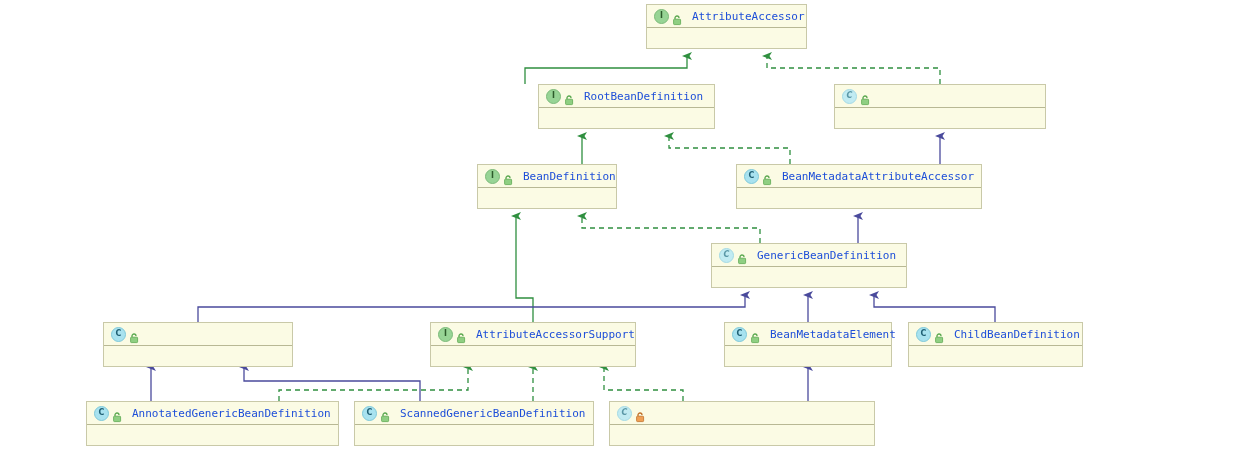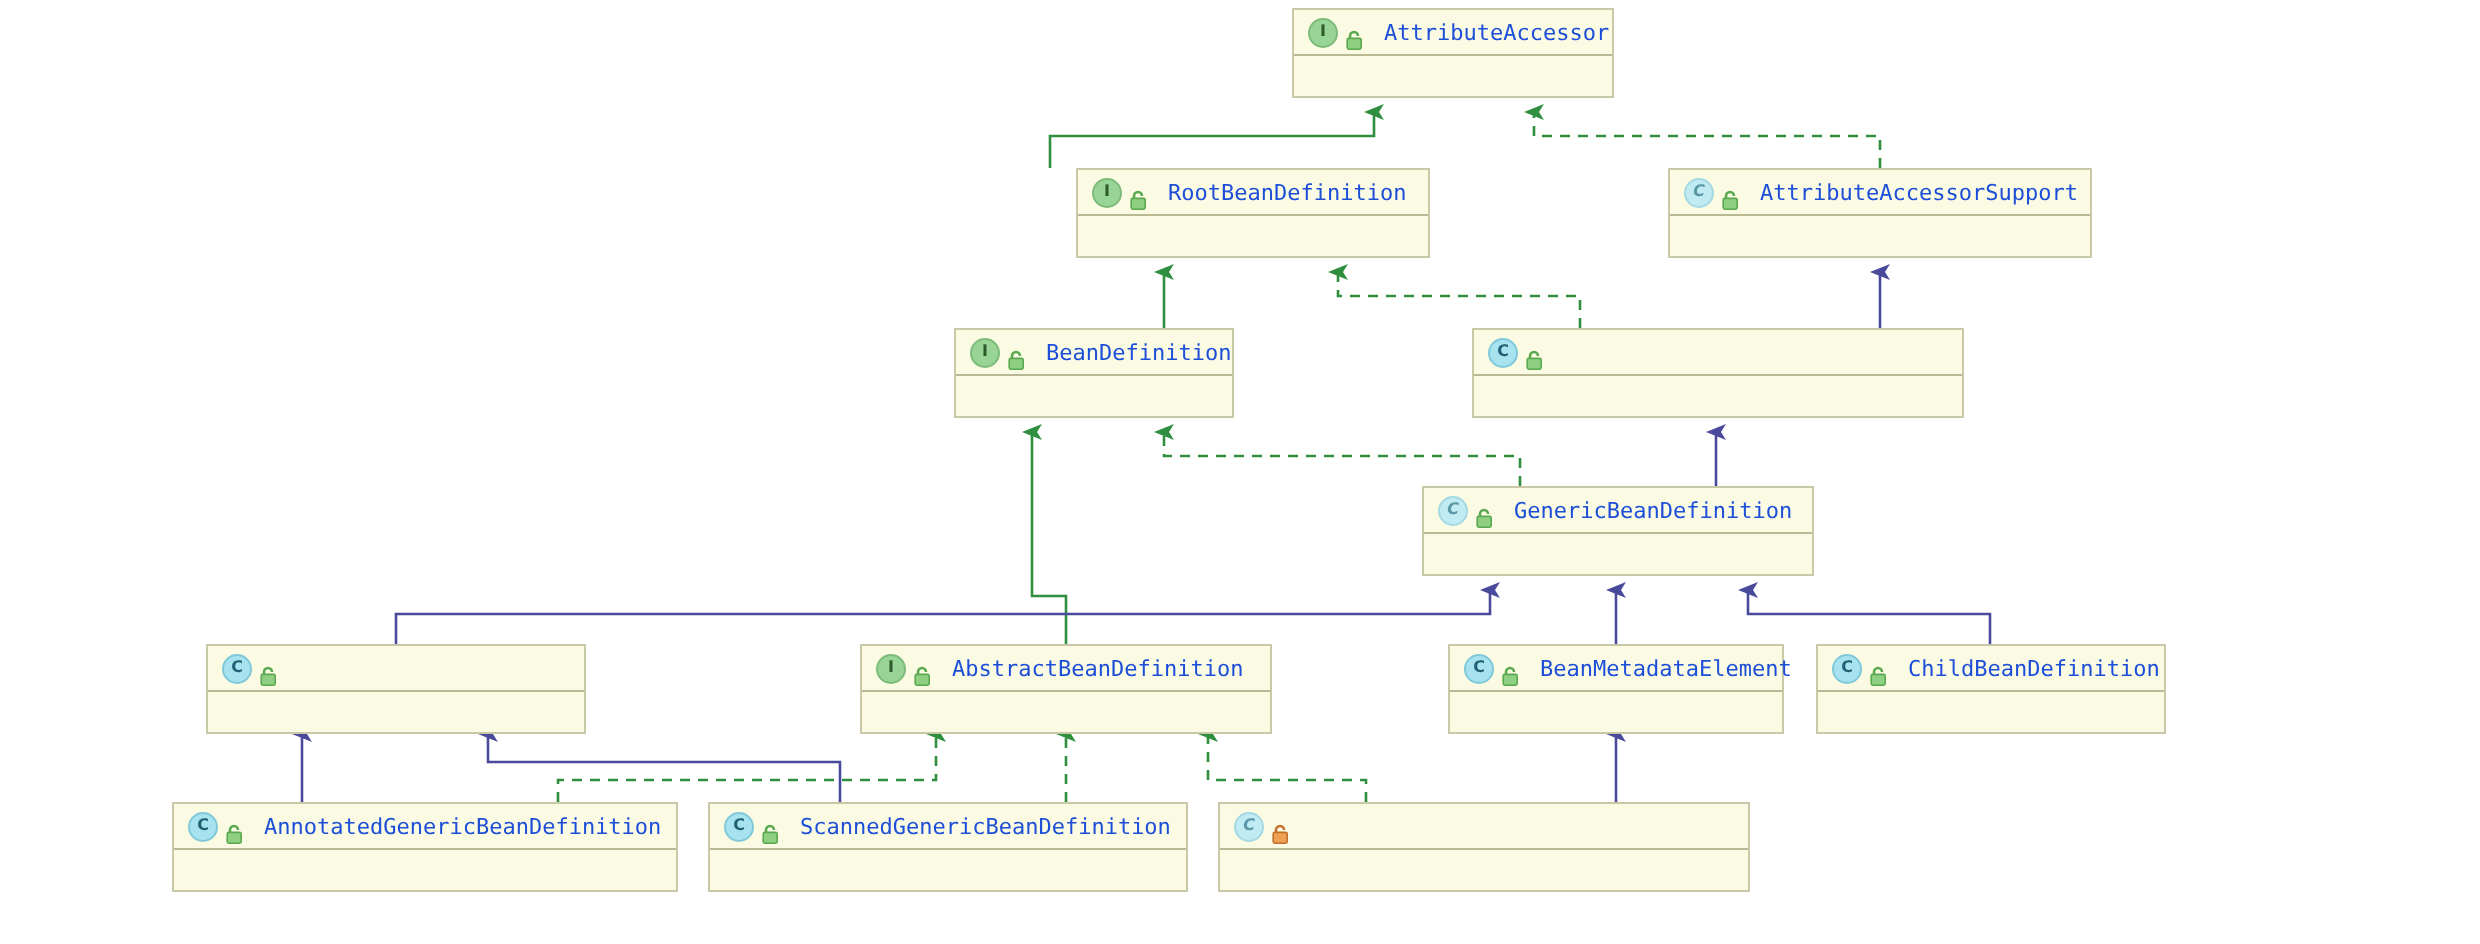--- a/index.html
+++ b/index.html
@@ -167,89 +167,89 @@
 
   <div class="uml-node" style="left:834px; top:84px; width:212px;">
     <div class="uml-header">
       <span class="icon-type abs">C</span>
       <span class="icon-vis">
         <svg viewBox="0 0 11 11" width="11" height="11">
             <path d="M3 4.2 V3 a2 2 0 0 1 4 0" fill="none" stroke="#5aa84f" stroke-width="1.3"></path>
             <rect x="1.6" y="4.2" width="7" height="5.4" rx="0.8" fill="#8fcf82" stroke="#5aa84f" stroke-width="0.8"></rect>
           </svg>
       </span>
+    </div>
+    <div class="uml-body"></div>
+  </div>
+
+  <div class="uml-node" style="left:477px; top:164px; width:140px;">
+    <div class="uml-header">
+      <span class="icon-type iface">I</span>
+      <span class="icon-vis">
+        <svg viewBox="0 0 11 11" width="11" height="11">
+            <path d="M3 4.2 V3 a2 2 0 0 1 4 0" fill="none" stroke="#5aa84f" stroke-width="1.3"></path>
+            <rect x="1.6" y="4.2" width="7" height="5.4" rx="0.8" fill="#8fcf82" stroke="#5aa84f" stroke-width="0.8"></rect>
+          </svg>
+      </span>
+      <span class="node-title">BeanDefinition</span>
+    </div>
+    <div class="uml-body"></div>
+  </div>
+
+  <div class="uml-node" style="left:736px; top:164px; width:246px;">
+    <div class="uml-header">
+      <span class="icon-type cls">C</span>
+      <span class="icon-vis">
+        <svg viewBox="0 0 11 11" width="11" height="11">
+            <path d="M3 4.2 V3 a2 2 0 0 1 4 0" fill="none" stroke="#5aa84f" stroke-width="1.3"></path>
+            <rect x="1.6" y="4.2" width="7" height="5.4" rx="0.8" fill="#8fcf82" stroke="#5aa84f" stroke-width="0.8"></rect>
+          </svg>
+      </span>
+      <span class="node-title">BeanMetadataAttributeAccessor</span>
+    </div>
+    <div class="uml-body"></div>
+  </div>
+
+  <div class="uml-node" style="left:711px; top:243px; width:196px;">
+    <div class="uml-header">
+      <span class="icon-type abs">C</span>
+      <span class="icon-vis">
+        <svg viewBox="0 0 11 11" width="11" height="11">
+            <path d="M3 4.2 V3 a2 2 0 0 1 4 0" fill="none" stroke="#5aa84f" stroke-width="1.3"></path>
+            <rect x="1.6" y="4.2" width="7" height="5.4" rx="0.8" fill="#8fcf82" stroke="#5aa84f" stroke-width="0.8"></rect>
+          </svg>
+      </span>
+      <span class="node-title">GenericBeanDefinition</span>
+    </div>
+    <div class="uml-body"></div>
+  </div>
+
+  <div class="uml-node" style="left:103px; top:322px; width:190px;">
+    <div class="uml-header">
+      <span class="icon-type cls">C</span>
+      <span class="icon-vis">
+        <svg viewBox="0 0 11 11" width="11" height="11">
+            <path d="M3 4.2 V3 a2 2 0 0 1 4 0" fill="none" stroke="#5aa84f" stroke-width="1.3"></path>
+            <rect x="1.6" y="4.2" width="7" height="5.4" rx="0.8" fill="#8fcf82" stroke="#5aa84f" stroke-width="0.8"></rect>
+          </svg>
+      </span>
+    </div>
+    <div class="uml-body"></div>
+  </div>
+
+  <div class="uml-node" style="left:430px; top:322px; width:206px;">
+    <div class="uml-header">
+      <span class="icon-type iface">I</span>
+      <span class="icon-vis">
+        <svg viewBox="0 0 11 11" width="11" height="11">
+            <path d="M3 4.2 V3 a2 2 0 0 1 4 0" fill="none" stroke="#5aa84f" stroke-width="1.3"></path>
+            <rect x="1.6" y="4.2" width="7" height="5.4" rx="0.8" fill="#8fcf82" stroke="#5aa84f" stroke-width="0.8"></rect>
+          </svg>
+      </span>
       <span class="node-title">AttributeAccessorSupport</span>
-    </div>
-    <div class="uml-body"></div>
-  </div>
-
-  <div class="uml-node" style="left:477px; top:164px; width:140px;">
-    <div class="uml-header">
-      <span class="icon-type iface">I</span>
-      <span class="icon-vis">
-        <svg viewBox="0 0 11 11" width="11" height="11">
-            <path d="M3 4.2 V3 a2 2 0 0 1 4 0" fill="none" stroke="#5aa84f" stroke-width="1.3"></path>
-            <rect x="1.6" y="4.2" width="7" height="5.4" rx="0.8" fill="#8fcf82" stroke="#5aa84f" stroke-width="0.8"></rect>
-          </svg>
-      </span>
-      <span class="node-title">BeanDefinition</span>
-    </div>
-    <div class="uml-body"></div>
-  </div>
-
-  <div class="uml-node" style="left:736px; top:164px; width:246px;">
-    <div class="uml-header">
-      <span class="icon-type cls">C</span>
-      <span class="icon-vis">
-        <svg viewBox="0 0 11 11" width="11" height="11">
-            <path d="M3 4.2 V3 a2 2 0 0 1 4 0" fill="none" stroke="#5aa84f" stroke-width="1.3"></path>
-            <rect x="1.6" y="4.2" width="7" height="5.4" rx="0.8" fill="#8fcf82" stroke="#5aa84f" stroke-width="0.8"></rect>
-          </svg>
-      </span>
-    </div>
-    <div class="uml-body"></div>
-  </div>
-
-  <div class="uml-node" style="left:711px; top:243px; width:196px;">
-    <div class="uml-header">
-      <span class="icon-type abs">C</span>
-      <span class="icon-vis">
-        <svg viewBox="0 0 11 11" width="11" height="11">
-            <path d="M3 4.2 V3 a2 2 0 0 1 4 0" fill="none" stroke="#5aa84f" stroke-width="1.3"></path>
-            <rect x="1.6" y="4.2" width="7" height="5.4" rx="0.8" fill="#8fcf82" stroke="#5aa84f" stroke-width="0.8"></rect>
-          </svg>
-      </span>
-      <span class="node-title">GenericBeanDefinition</span>
-    </div>
-    <div class="uml-body"></div>
-  </div>
-
-  <div class="uml-node" style="left:103px; top:322px; width:190px;">
-    <div class="uml-header">
-      <span class="icon-type cls">C</span>
-      <span class="icon-vis">
-        <svg viewBox="0 0 11 11" width="11" height="11">
-            <path d="M3 4.2 V3 a2 2 0 0 1 4 0" fill="none" stroke="#5aa84f" stroke-width="1.3"></path>
-            <rect x="1.6" y="4.2" width="7" height="5.4" rx="0.8" fill="#8fcf82" stroke="#5aa84f" stroke-width="0.8"></rect>
-          </svg>
-      </span>
-    </div>
-    <div class="uml-body"></div>
-  </div>
-
-  <div class="uml-node" style="left:430px; top:322px; width:206px;">
-    <div class="uml-header">
-      <span class="icon-type iface">I</span>
-      <span class="icon-vis">
-        <svg viewBox="0 0 11 11" width="11" height="11">
-            <path d="M3 4.2 V3 a2 2 0 0 1 4 0" fill="none" stroke="#5aa84f" stroke-width="1.3"></path>
-            <rect x="1.6" y="4.2" width="7" height="5.4" rx="0.8" fill="#8fcf82" stroke="#5aa84f" stroke-width="0.8"></rect>
-          </svg>
-      </span>
-      <span class="node-title">AbstractBeanDefinition</span>
     </div>
     <div class="uml-body"></div>
   </div>
 
   <div class="uml-node" style="left:724px; top:322px; width:168px;">
     <div class="uml-header">
       <span class="icon-type cls">C</span>
       <span class="icon-vis">
         <svg viewBox="0 0 11 11" width="11" height="11">
             <path d="M3 4.2 V3 a2 2 0 0 1 4 0" fill="none" stroke="#5aa84f" stroke-width="1.3"></path>

